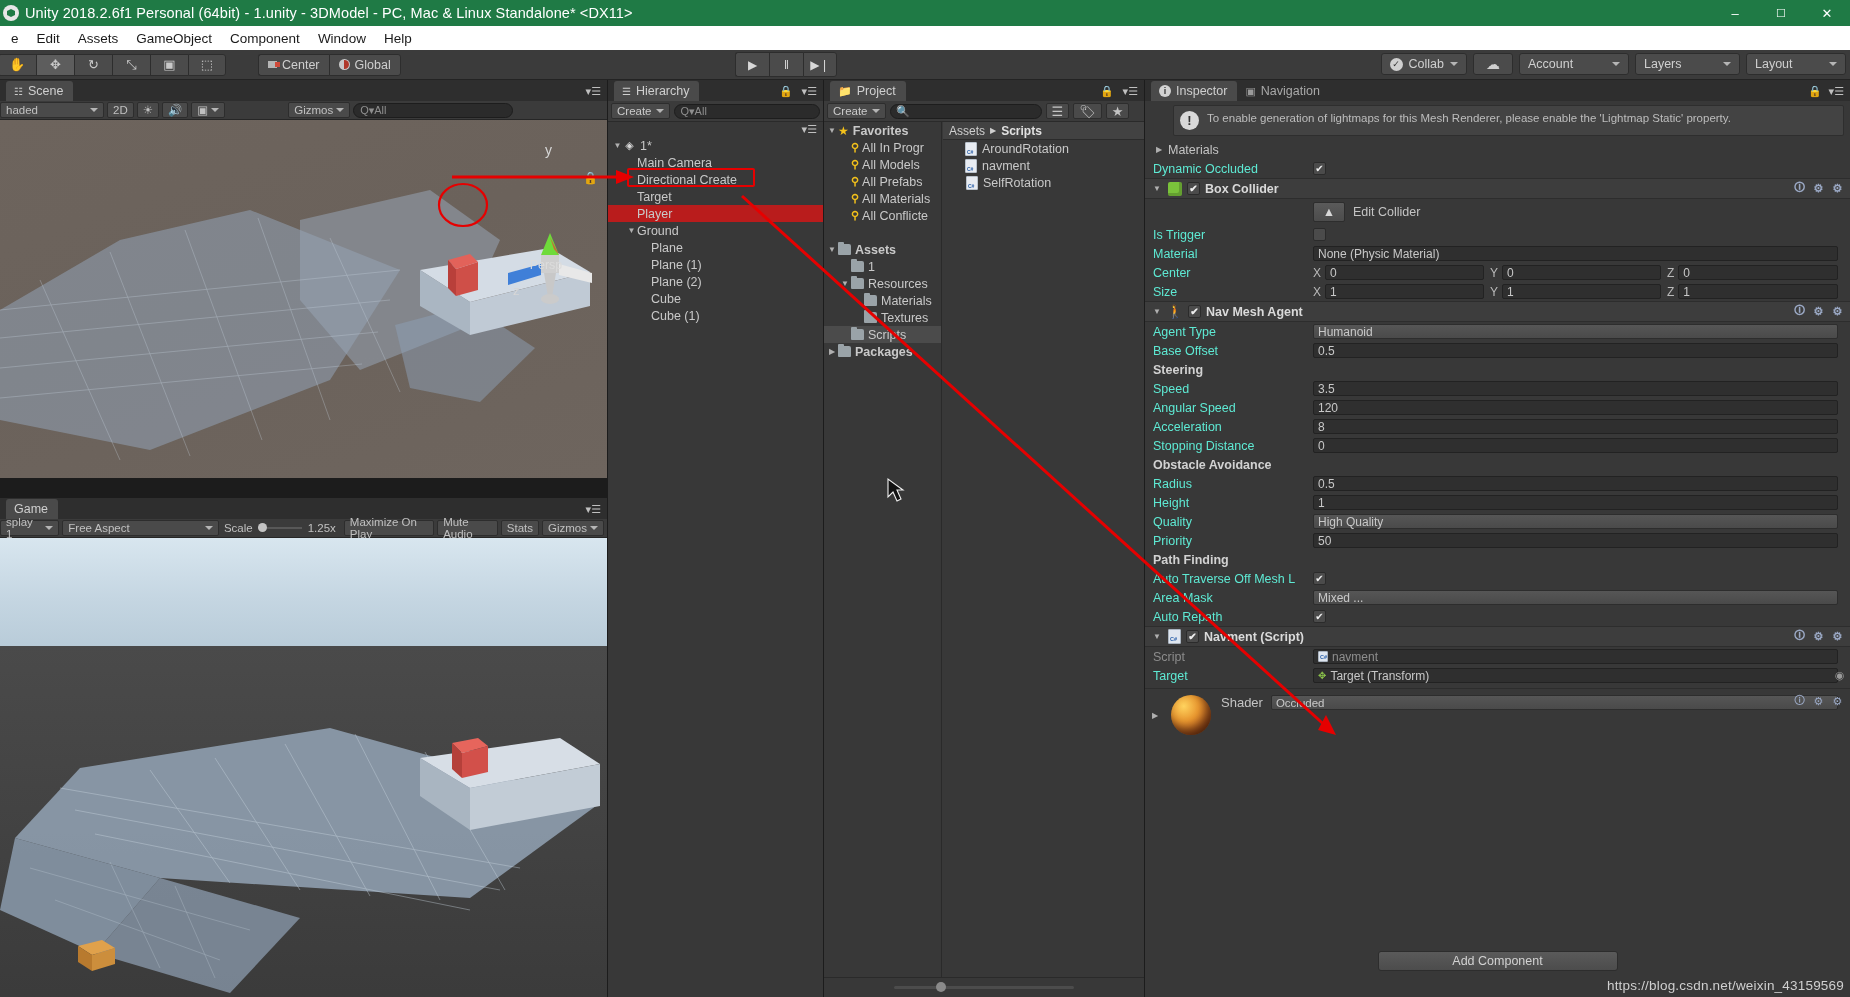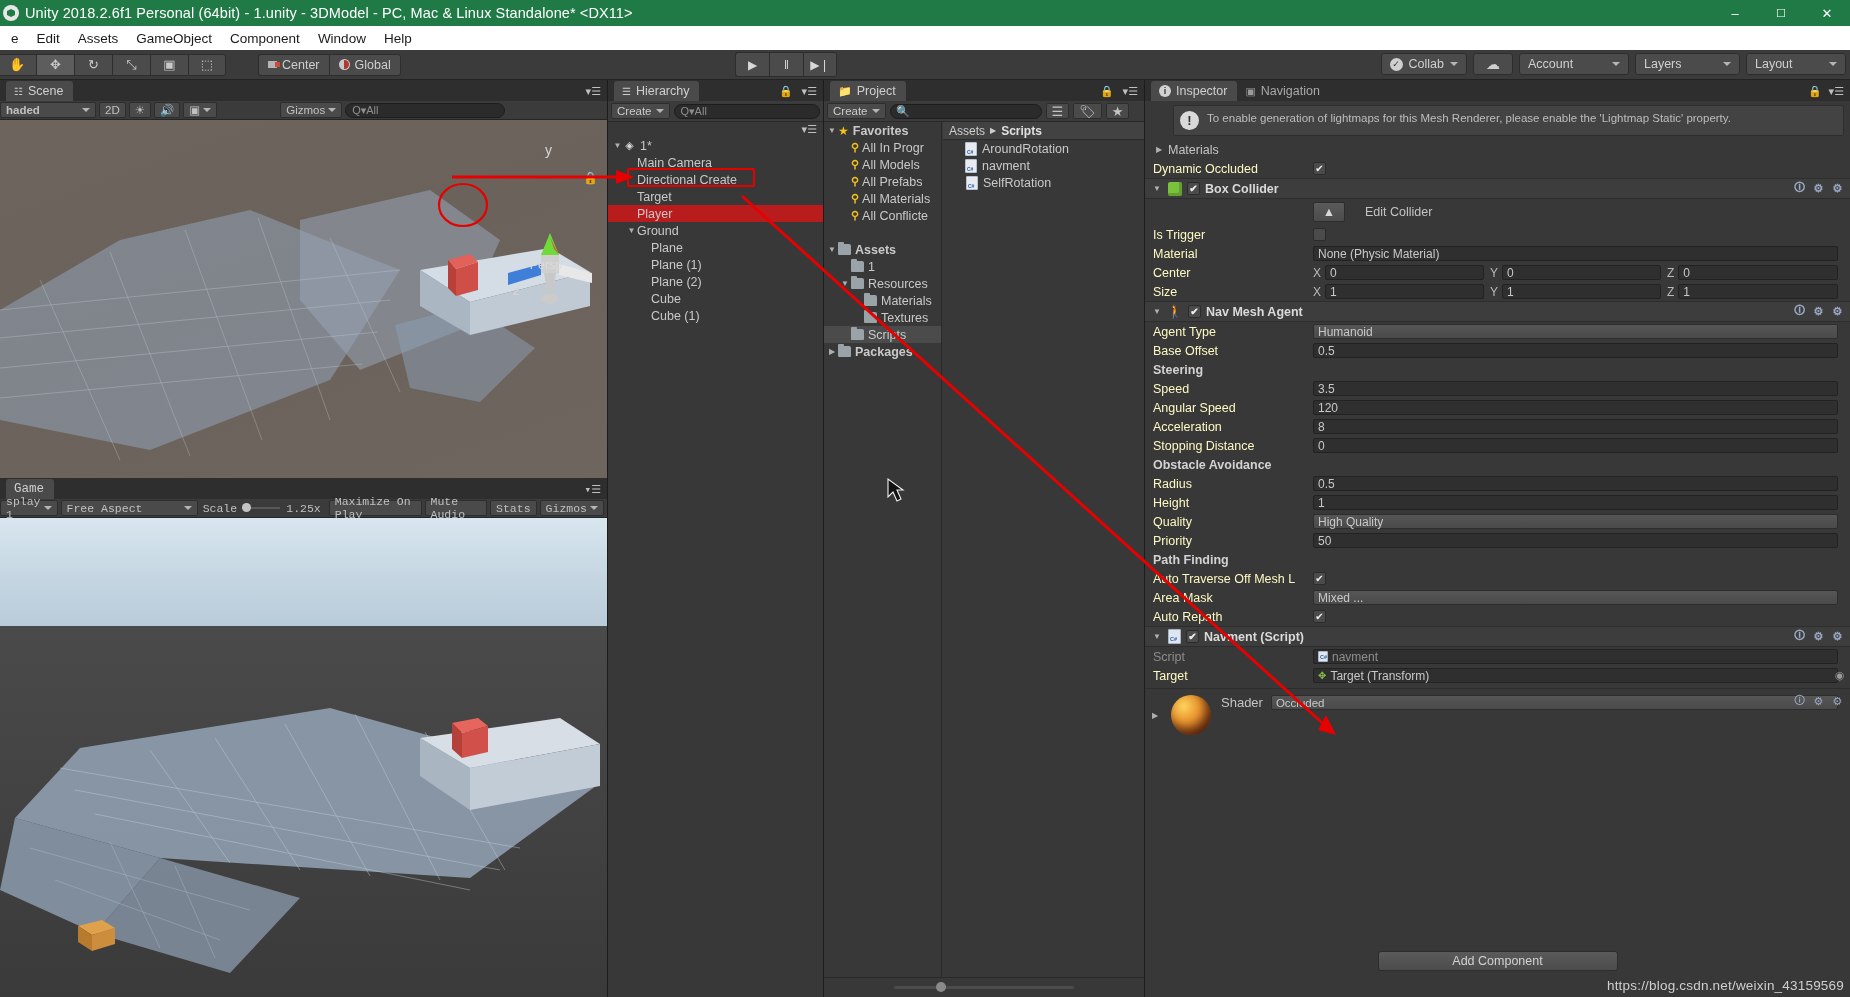--- a/index.html
+++ b/index.html
@@ -100,21 +100,21 @@
   }
   .stbtn{ display:flex;align-items:center;gap:3px; padding:0 5px; height:16px;
           background:#4a4a4a;border:1px solid #2d2d2d;border-radius:2px;margin-right:3px;}
   #sceneView{
     position:absolute; left:0; top:40px; width:607px; height:358px;
     background:linear-gradient(160deg,#6d645d 0%,#6b625b 45%,#6e655e 100%);
     overflow:hidden;
   }
 
   
-  #game{ left:0; top:478px; width:607px; height:431px;font-family:Liberation Mono, monospace; }
+  #game{ left:0; top:498px; width:607px; height:431px; }
   #game .tabrow{ width:607px;}
   #gameToolbar{
     position:absolute; left:0; top:21px; width:607px; height:19px;
     background:#3b3b3b;border-bottom:1px solid #262626;
     display:flex;align-items:center;font-size:11.5px;color:#c0c0c0;
   }
   #gameView{ position:absolute; left:0; top:40px; width:607px; height:479px; background:#303030;}
 
   
   #hier{ left:608px; top:80px; width:215px; height:917px; }
@@ -176,21 +176,21 @@
   .helpbox{
     margin:4px 6px 4px 28px; background:#434343; border:1px solid #2e2e2e; border-radius:2px;
     padding:5px 6px; display:flex; gap:8px; align-items:flex-start; font-size:11.5px; color:#bdbdbd;
     line-height:1.35;
   }
   .warnicon{
     width:19px;height:19px;border-radius:50%;background:#d9d9d9;color:#333;flex:none;
     display:flex;align-items:center;justify-content:center;font-weight:bold;font-size:13px;
   }
   .irow{ height:19px; display:flex; align-items:center; padding-left:8px; font-size:12.5px; color:#c4c4c4;}
-  .ilabel{ width:160px; flex:none; color:#fef9c3;}
+  .ilabel{ width:160px; flex:none; color:#5eead4;}
   .ilabel.dim{ color:#8c8c8c;}
   .ifield{
     flex:1; height:15px; background:#2f2f2f; border:1px solid #222; border-radius:2px;
     display:flex;align-items:center;padding:0 4px;font-size:12px;color:#c8c8c8; margin-right:12px;
   }
   .ifield.popup{ background:linear-gradient(#565656,#4a4a4a); border-color:#2d2d2d; }
   .ifield.obj{ background:#2f2f2f; }
   .chk{ width:13px;height:13px;background:#4b4b4b;border:1px solid #2b2b2b;border-radius:2px;
         display:flex;align-items:center;justify-content:center;font-size:11px;color:#eee;flex:none;}
   .chk.on:after{content:"\2714"; font-size:10px;}
@@ -318,21 +318,21 @@
 
 <div class="panel" id="scene">
   <div class="tabrow">
     <div class="ptab" style="margin-left:6px;">
       <span style="color:#c9c9c9;font-size:10px;">☷</span>
       <span>Scene</span>
     </div>
     <span class="hamb" style="position:absolute;right:6px;bottom:3px;">▾☰</span>
   </div>
   <div id="sceneToolbar">
-    <div class="stbtn" style="width:96px;font-weight:bold;">
+    <div class="stbtn" style="width:104px;">
       <span>haded</span>
       <span class="caret" style="margin-left:auto;"></span>
     </div>
     <div class="stbtn">
       <span>2D</span>
     </div>
     <div class="stbtn">☀</div>
     <div class="stbtn">🔊</div>
     <div class="stbtn">
       <span>▣</span>
@@ -739,21 +739,21 @@
       <span class="hdricons">
         <span class="hicon">🛈</span>
         <span class="hicon">⚙</span>
         <span class="hicon">⚙</span>
       </span>
     </div>
     <div class="irow" style="height:26px;">
       <span class="ilabel"></span>
       <span style="width:32px;height:20px;background:linear-gradient(#5a5a5a,#4c4c4c);border:1px solid #2d2d2d;
                    border-radius:2px;display:flex;align-items:center;justify-content:center;color:#d8d8d8;">▲</span>
-      <span style="margin-left:20px;">Edit Collider</span>
+      <span style="margin-left:8px;">Edit Collider</span>
     </div>
     <div class="irow">
       <span class="ilabel">Is Trigger</span>
       <span class="chk"></span>
     </div>
     <div class="irow">
       <span class="ilabel">Material</span>
       <span class="ifield obj">None (Physic Material)</span>
     </div>
     <div class="irow">

